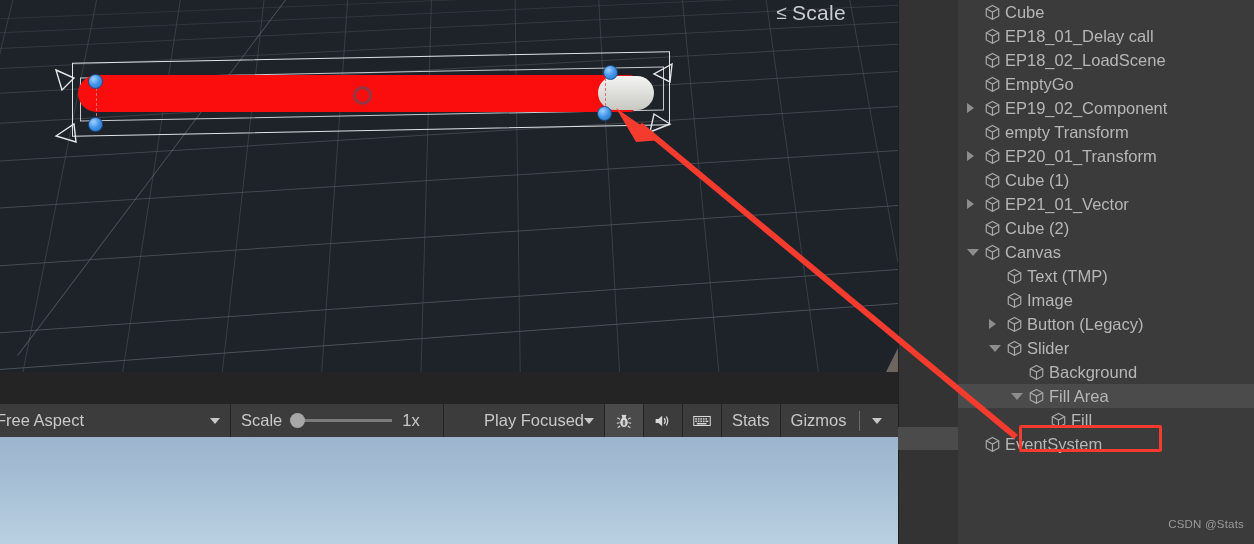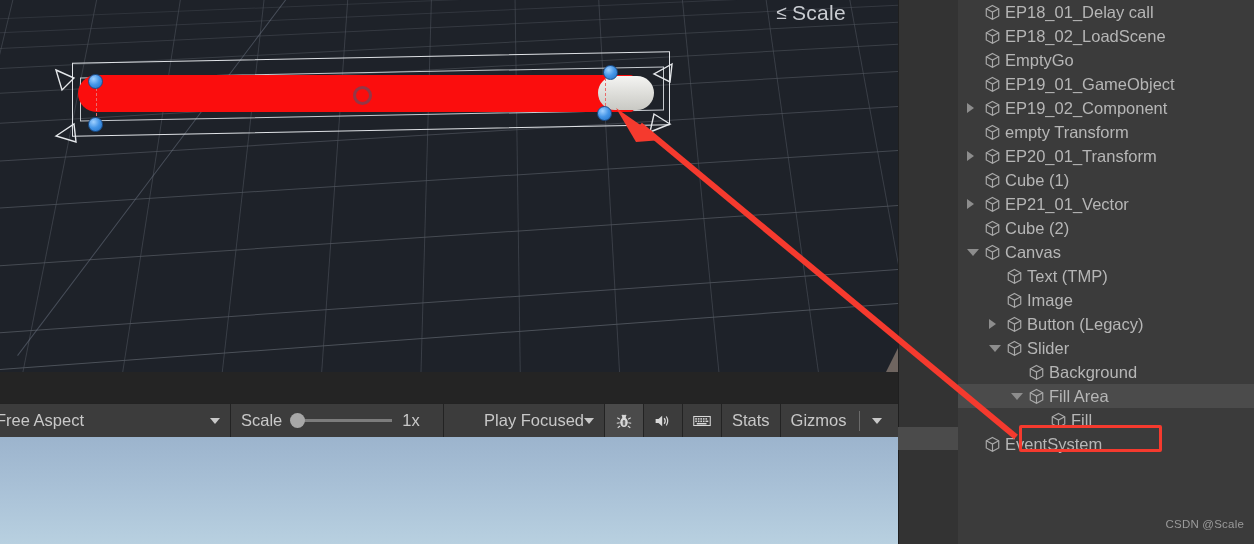--- a/index.html
+++ b/index.html
@@ -268,42 +268,42 @@
 
   <div id="hier-gutter"></div>
   <div id="sel-bar"></div>
   <div id="hierarchy">
     <div id="hier-rows">
         <div class="row">
           <span class="cube" style="margin-left: 26px;"><svg width="17" height="17" viewBox="0 0 18 18">
               <path d="M9 1.6 L15.6 5.1 L15.6 12.6 L9 16.2 L2.4 12.6 L2.4 5.1 Z" fill="none" stroke="#a9a9a9" stroke-width="1.25"></path>
               <path d="M2.4 5.1 L9 8.6 L15.6 5.1 M9 8.6 L9 16.2" fill="none" stroke="#a9a9a9" stroke-width="1.25"></path>
             </svg></span>
+          <span class="txt">Cube</span>
+        </div>
+        <div class="row">
+          <span class="cube" style="margin-left: 26px;"><svg width="17" height="17" viewBox="0 0 18 18">
+              <path d="M9 1.6 L15.6 5.1 L15.6 12.6 L9 16.2 L2.4 12.6 L2.4 5.1 Z" fill="none" stroke="#a9a9a9" stroke-width="1.25"></path>
+              <path d="M2.4 5.1 L9 8.6 L15.6 5.1 M9 8.6 L9 16.2" fill="none" stroke="#a9a9a9" stroke-width="1.25"></path>
+            </svg></span>
           <span class="txt">EP18_01_Delay call</span>
         </div>
         <div class="row">
           <span class="cube" style="margin-left: 26px;"><svg width="17" height="17" viewBox="0 0 18 18">
               <path d="M9 1.6 L15.6 5.1 L15.6 12.6 L9 16.2 L2.4 12.6 L2.4 5.1 Z" fill="none" stroke="#a9a9a9" stroke-width="1.25"></path>
               <path d="M2.4 5.1 L9 8.6 L15.6 5.1 M9 8.6 L9 16.2" fill="none" stroke="#a9a9a9" stroke-width="1.25"></path>
             </svg></span>
           <span class="txt">EP18_02_LoadScene</span>
         </div>
         <div class="row">
           <span class="cube" style="margin-left: 26px;"><svg width="17" height="17" viewBox="0 0 18 18">
               <path d="M9 1.6 L15.6 5.1 L15.6 12.6 L9 16.2 L2.4 12.6 L2.4 5.1 Z" fill="none" stroke="#a9a9a9" stroke-width="1.25"></path>
               <path d="M2.4 5.1 L9 8.6 L15.6 5.1 M9 8.6 L9 16.2" fill="none" stroke="#a9a9a9" stroke-width="1.25"></path>
             </svg></span>
           <span class="txt">EmptyGo</span>
-        </div>
-        <div class="row">
-          <span class="cube" style="margin-left: 26px;"><svg width="17" height="17" viewBox="0 0 18 18">
-              <path d="M9 1.6 L15.6 5.1 L15.6 12.6 L9 16.2 L2.4 12.6 L2.4 5.1 Z" fill="none" stroke="#a9a9a9" stroke-width="1.25"></path>
-              <path d="M2.4 5.1 L9 8.6 L15.6 5.1 M9 8.6 L9 16.2" fill="none" stroke="#a9a9a9" stroke-width="1.25"></path>
-            </svg></span>
-          <span class="txt">EP19_01_GameObject</span>
         </div>
         <div class="row">
           <span class="arrow" style="left: 9px; top: 7px;"></span>
           <span class="cube" style="margin-left: 26px;"><svg width="17" height="17" viewBox="0 0 18 18">
               <path d="M9 1.6 L15.6 5.1 L15.6 12.6 L9 16.2 L2.4 12.6 L2.4 5.1 Z" fill="none" stroke="#a9a9a9" stroke-width="1.25"></path>
               <path d="M2.4 5.1 L9 8.6 L15.6 5.1 M9 8.6 L9 16.2" fill="none" stroke="#a9a9a9" stroke-width="1.25"></path>
             </svg></span>
           <span class="txt">EP19_02_Component</span>
         </div>
         <div class="row">
@@ -413,14 +413,14 @@
       </div>
   </div>
 
   <div id="red-box"></div>
 
   <svg id="red-line">
     <line x1="1016" y1="437" x2="640" y2="125" stroke="#f53a2e" stroke-width="6"></line>
     <polygon points="616,108 662,140 636,142" fill="#f53a2e"></polygon>
   </svg>
 
-  <div id="watermark">CSDN @Scale</div>
+  <div id="watermark">CSDN @Stats</div>
 </div>
 
 </body></html>

